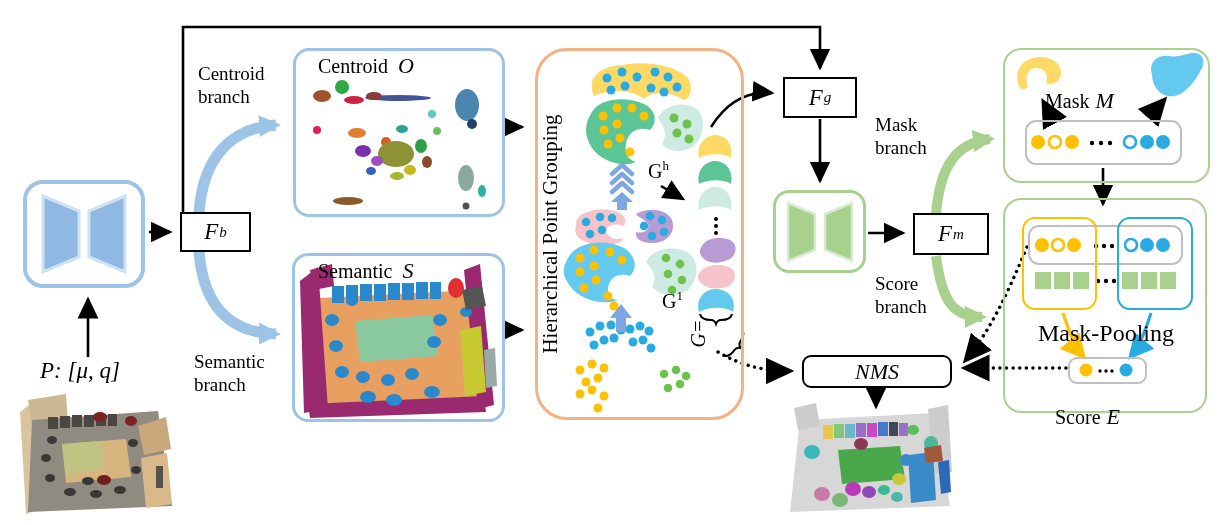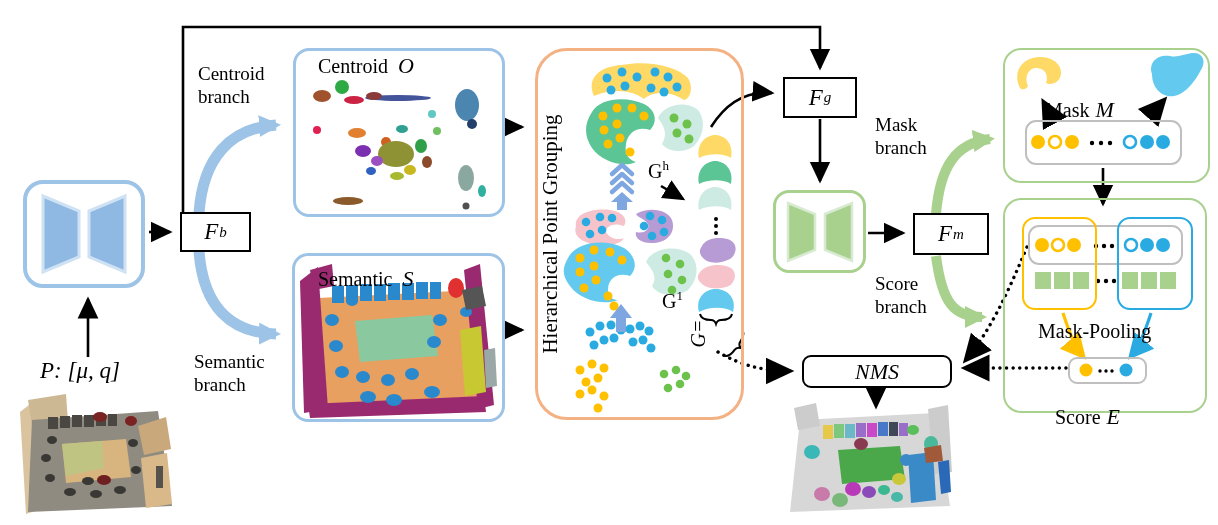--- a/index.html
+++ b/index.html
@@ -450,48 +450,48 @@
   <span>Score</span><br>
   <span>branch</span>
 </div>
 
 <div class="box blue-box" style="left:293px;top:48px;width:212px;height:169px;"></div>
 <div class="title-lbl" style="left:318px;top:53px;width:160px;">
   <span>Centroid</span><i>O</i>
 </div>
 
 <div class="box blue-box" style="left:292px;top:253px;width:213px;height:169px;"></div>
-<div class="title-lbl" style="left:318px;top:258px;width:160px;margin-top:8px;">
+<div class="title-lbl" style="left:318px;top:258px;width:160px;">
   <span>Semantic</span><i>S</i>
 </div>
 
 <div class="box orange-box" style="left:535px;top:48px;width:209px;height:372px;"></div>
 <div class="vtitle" style="left:366px;top:221px;width:370px;height:26px;">Hierarchical Point Grouping</div>
 
 <div class="glabel" style="left:648px;top:158px;">
   <span>G</span><sup>h</sup>
 </div>
 <div class="glabel" style="left:662px;top:288px;">
   <span>G</span><sup>1</sup>
 </div>
 <div class="geq" style="left:678px;top:322px;width:40px;text-align:center;">G=</div>
 
 <div class="nms" style="left:802px;top:355px;width:150px;height:33px;">
   <span>NMS</span>
 </div>
 
 <div class="box green-box" style="left:1003px;top:48px;width:207px;height:135px;"></div>
 <div class="box gray-box" style="left:1025px;top:120px;width:157px;height:45px;"></div>
-<div class="title-lbl" style="left:1045px;top:88px;width:120px;font-size:20px;margin-top:9px;">
+<div class="title-lbl" style="left:1045px;top:88px;width:120px;font-size:20px;">
   <span>Mask</span><i style="margin-left:6px;">M</i>
 </div>
 
 <div class="box green-box" style="left:1003px;top:198px;width:204px;height:215px;"></div>
 <div class="box gray-box" style="left:1028px;top:225px;width:155px;height:40px;"></div>
 <div class="box" style="left:1022px;top:217px;width:75px;height:93px;border:2.5px solid #FFC000;border-radius:13px;z-index:2;"></div>
 <div class="box" style="left:1117px;top:217px;width:76px;height:93px;border:2.5px solid #29ABE2;border-radius:13px;z-index:2;"></div>
-<div class="title-lbl" style="left:1038px;top:320px;width:140px;font-size:20px;">Mask-Pooling</div>
+<div class="title-lbl" style="left:1038px;top:320px;width:140px;font-size:24px;">Mask-Pooling</div>
 <div class="box gray-box" style="left:1068px;top:357px;width:79px;height:27px;border-radius:9px;"></div>
 <div class="title-lbl" style="left:1055px;top:404px;width:105px;font-size:20px;">
   <span>Score</span><i style="margin-left:6px;">E</i>
 </div>
 
 </div>
 
 </body></html>

